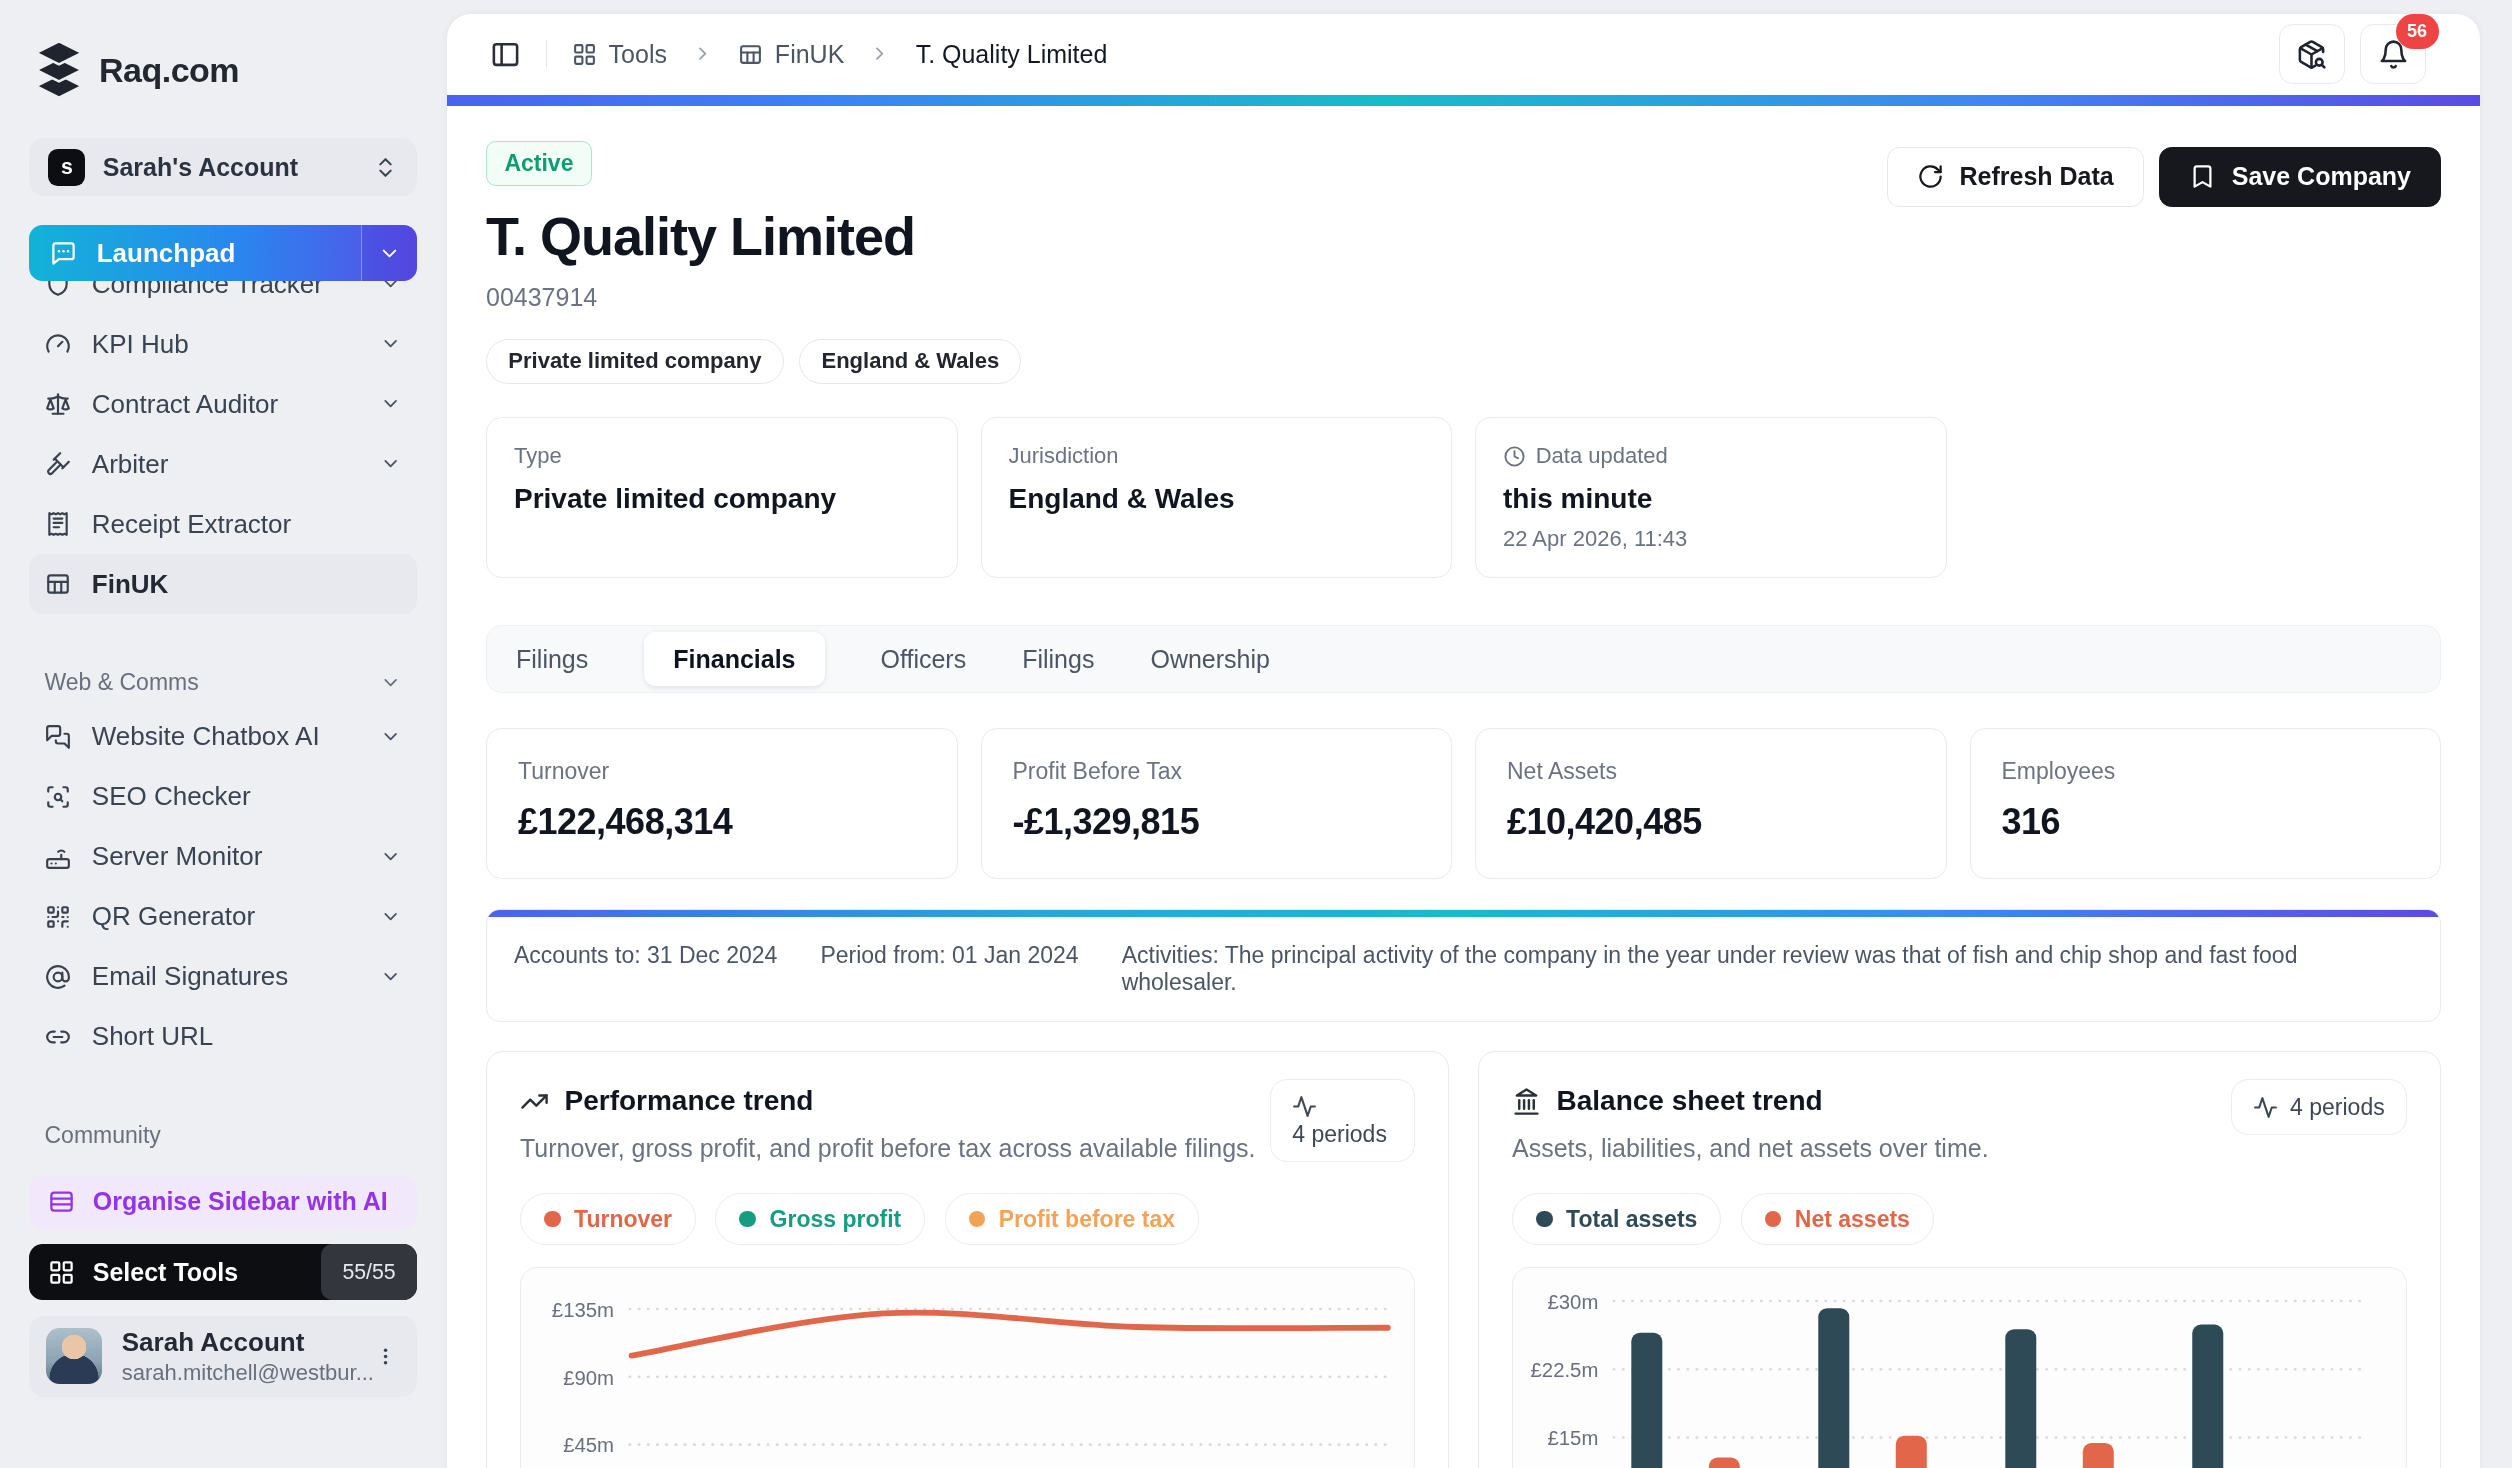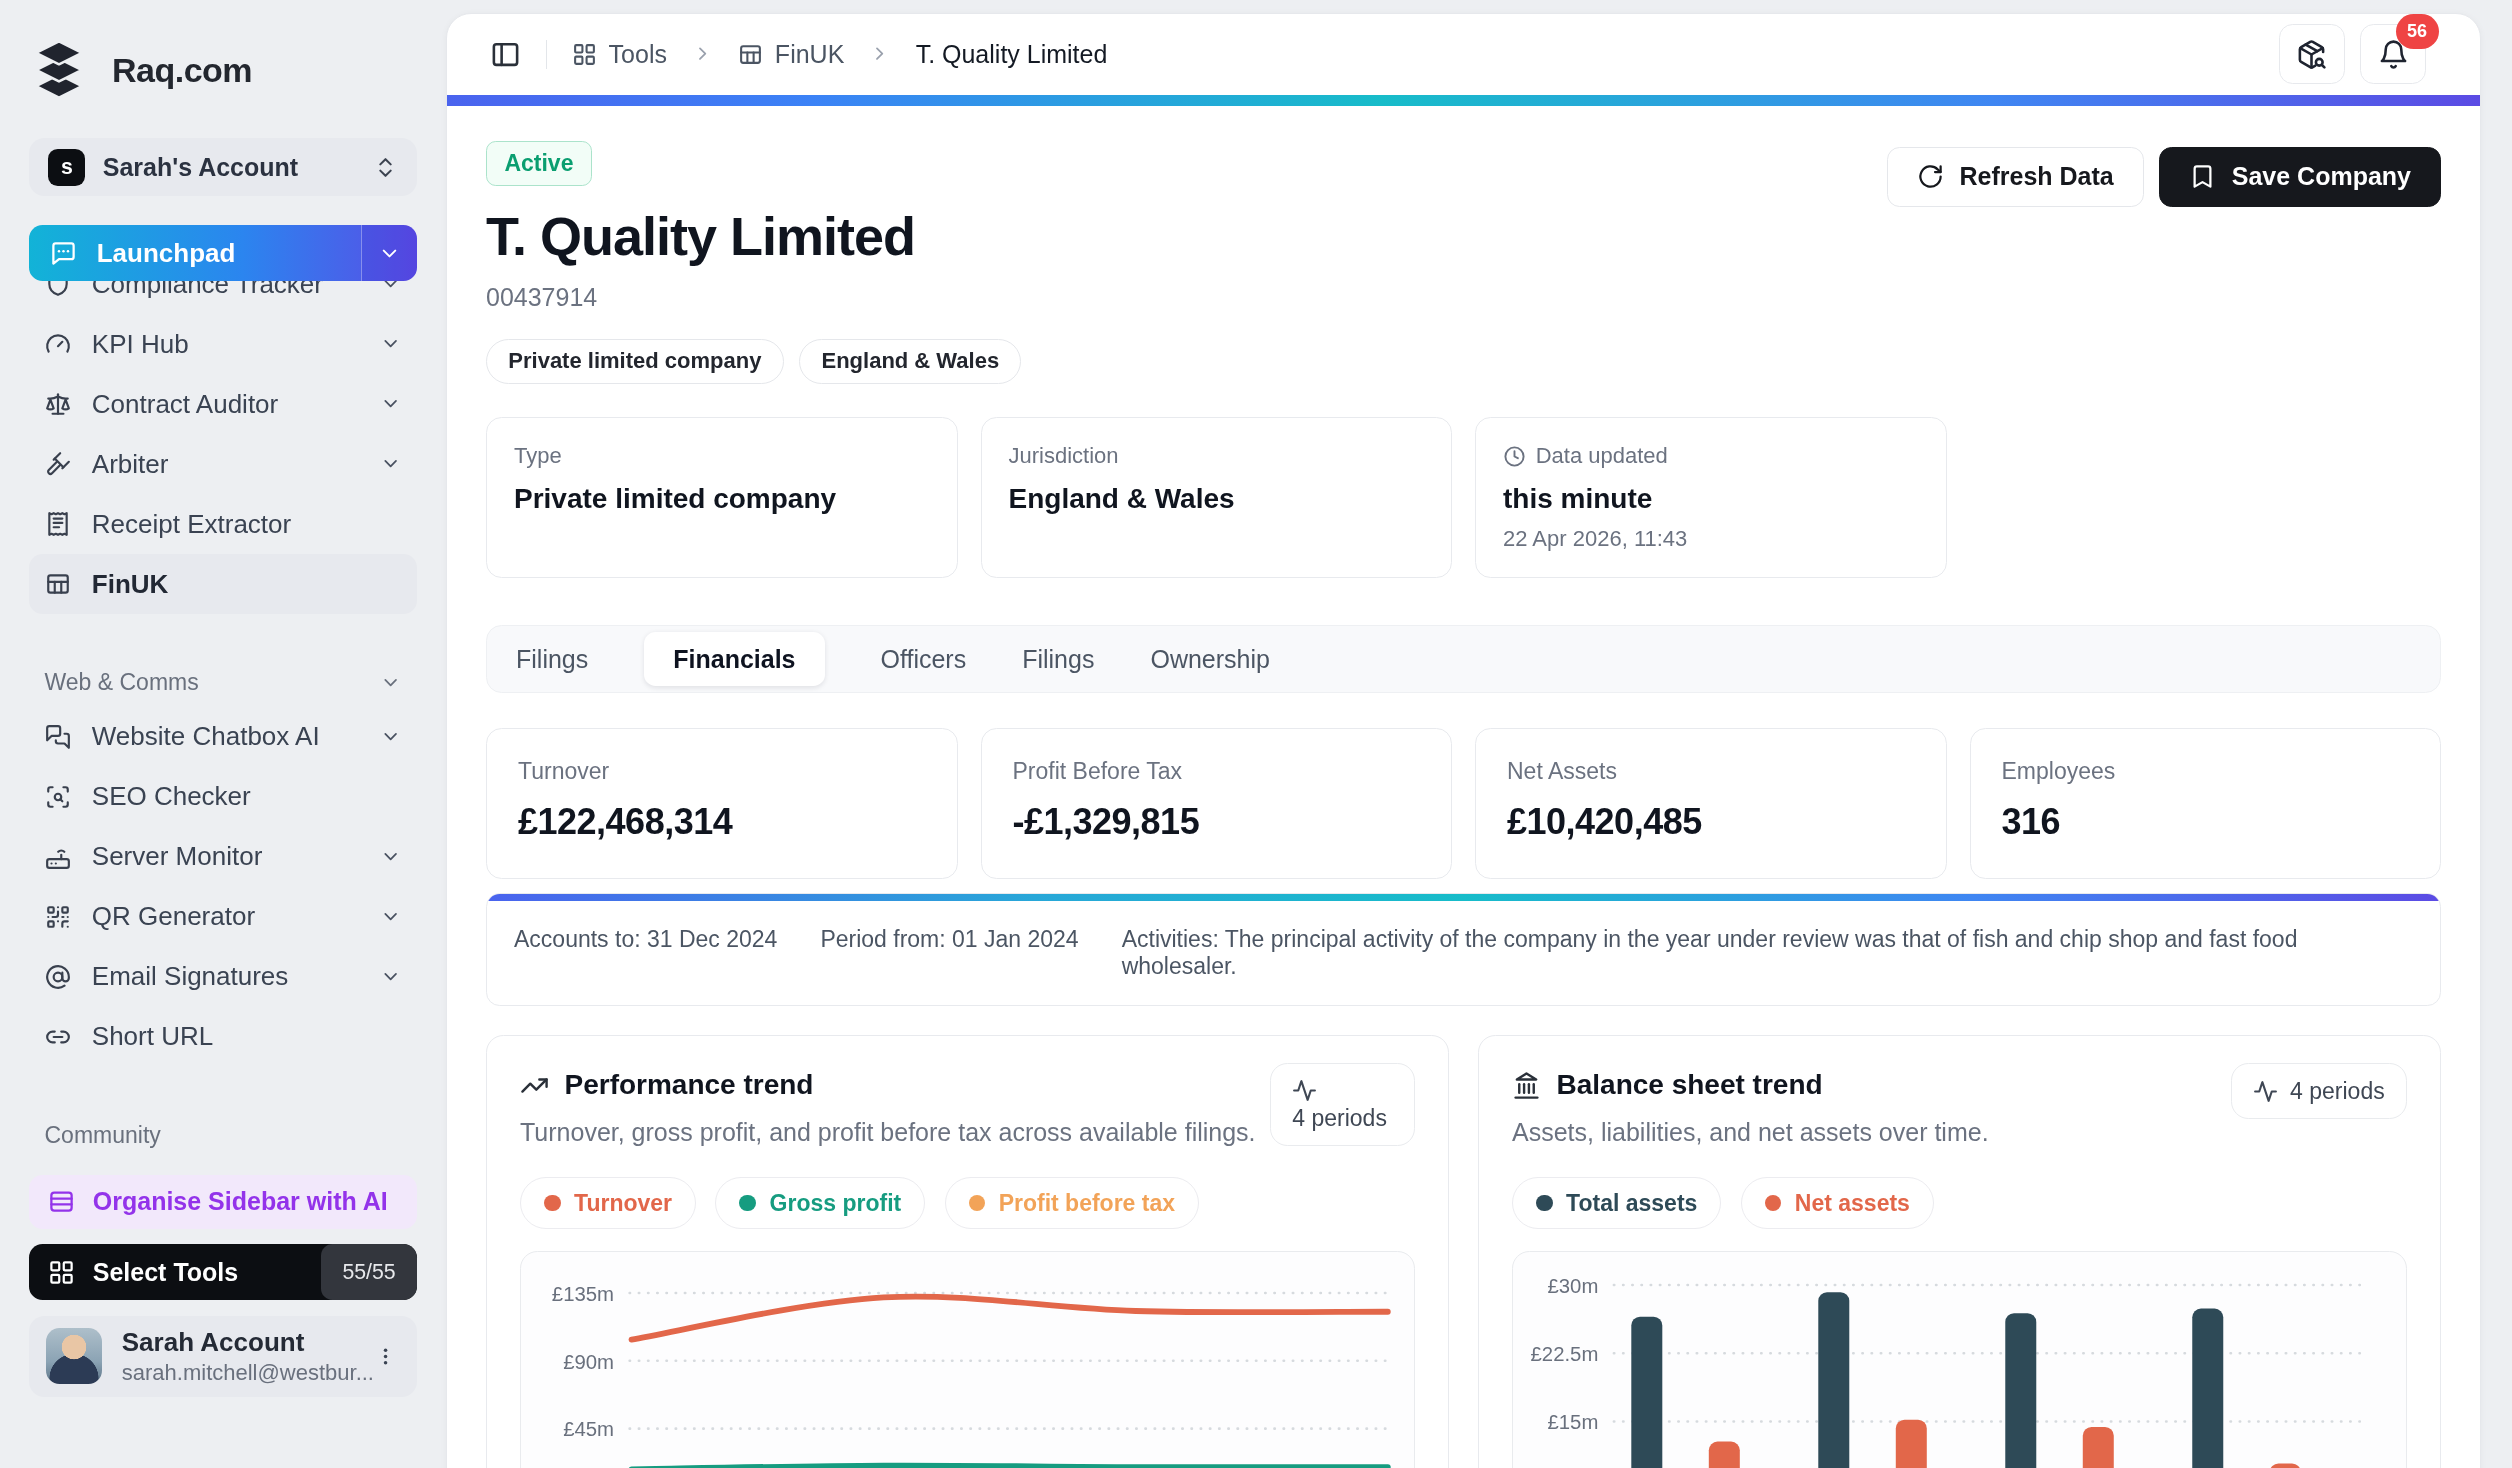--- a/index.html
+++ b/index.html
@@ -3,21 +3,21 @@
 <meta charset="utf-8">
 <style>
   * { box-sizing: border-box; margin: 0; padding: 0; }
   html,body { width: 2512px; height: 1468px; overflow: hidden; }
   body { background:#edeff2; font-family:"Liberation Sans", sans-serif; color:#1f2430; position:relative; }
   svg { display:block; }
   .ic { stroke:currentColor; fill:none; stroke-width:2; stroke-linecap:round; stroke-linejoin:round; }
 
   
   .sidebar { position:absolute; left:0; top:0; width:446px; height:1468px; padding:0 29px; }
-  .logo-row { margin-top:39px; display:flex; align-items:center; gap:23px; }
+  .logo-row { margin-top:39px; display:flex; align-items:center; gap:10px; }
   .logo-mark { width:60px; height:62px; }
   .logo-text { font-size:34px; font-weight:700; color:#23272f; letter-spacing:-0.5px; }
 
   .account-pill { margin-top:37px; height:58px; background:#e7e9ee; border-radius:15.5px; display:flex; align-items:center; padding:0 19.4px; gap:17.4px; cursor:pointer; }
   .account-avatar { width:37px; height:37px; background:#0c0e12; border-radius:9.7px; color:#fff; display:flex; align-items:center; justify-content:center; font-size:21.3px; font-weight:600; }
   .account-name { font-size:25px; font-weight:600; color:#2b3240; flex:1; }
   .account-chevrons { color:#3c4350; }
 
   .launchpad { position:relative; z-index:2; margin-top:29px; height:56px; border-radius:13.6px; display:flex; overflow:hidden; background:linear-gradient(90deg,#12b3d7 0%,#2b85ef 55%,#5a4de6 100%); color:#fff; cursor:pointer; }
   .launchpad-main { flex:1; display:flex; align-items:center; gap:19.4px; padding:0 21.3px; font-size:26px; font-weight:600; }
@@ -86,21 +86,21 @@
 
   .tabs { margin-top:47px; background:#f8f9fb; border:1px solid #eef0f3; border-radius:15.5px; height:68px; display:flex; align-items:center; padding:0 29px; gap:56px; }
   .tab { font-size:25px; color:#4b5563; font-weight:500; padding:12.6px 0; cursor:pointer; }
   .tab.active { background:#fff; border-radius:11.6px; padding:12.6px 29px; font-weight:700; color:#0e1320; box-shadow:0 1.9px 5.8px rgba(20,24,40,.10); }
 
   .metric-row { margin-top:35px; display:grid; grid-template-columns:repeat(4,1fr); gap:23px; }
   .metric-card { border:1.5px solid #e8eaee; border-radius:15.5px; padding:29px 31px; min-height:151px; background:#fff; }
   .metric-label { font-size:23px; color:#6b7280; }
   .metric-value { margin-top:15.5px; font-size:36px; font-weight:800; color:#10151f; letter-spacing:-0.5px; }
 
-  .accounts-bar { margin-top:14px; border:1.5px solid #e8eaee; border-radius:13.6px; overflow:hidden; background:#fff; }
+  .accounts-bar { margin-top:30px; border:1.5px solid #e8eaee; border-radius:13.6px; overflow:hidden; background:#fff; }
   .accounts-grad { height:6.8px; background:linear-gradient(90deg,#4a63ee 0%,#28a7d8 28%,#17bcc9 50%,#3f86f2 76%,#5b4be4 100%); }
   .accounts-text { padding:25px 27px; font-size:23px; color:#4b5563; display:flex; gap:43px; white-space:nowrap; }
 
   .charts-row { margin-top:29px; display:grid; grid-template-columns:1fr 1fr; gap:29px; }
   .chart-card { border:1.5px solid #e8eaee; border-radius:17.4px; padding:33px; background:#fff; position:relative; min-height:582px; }
   .chart-title-row { display:flex; align-items:center; gap:15.5px; }
   .chart-title { font-size:28px; font-weight:700; color:#10151f; }
   .chart-title-ic { color:#2a3039; }
   .periods-badge { position:absolute; right:33px; top:27px; border:1.5px solid #e9ebee; border-radius:17.4px; padding:13.6px 21.3px; display:flex; align-items:center; gap:11.6px; font-size:23px; color:#3f4754; }
   .periods-badge.narrow { max-width:145px; flex-wrap:wrap; row-gap:1.9px; }

